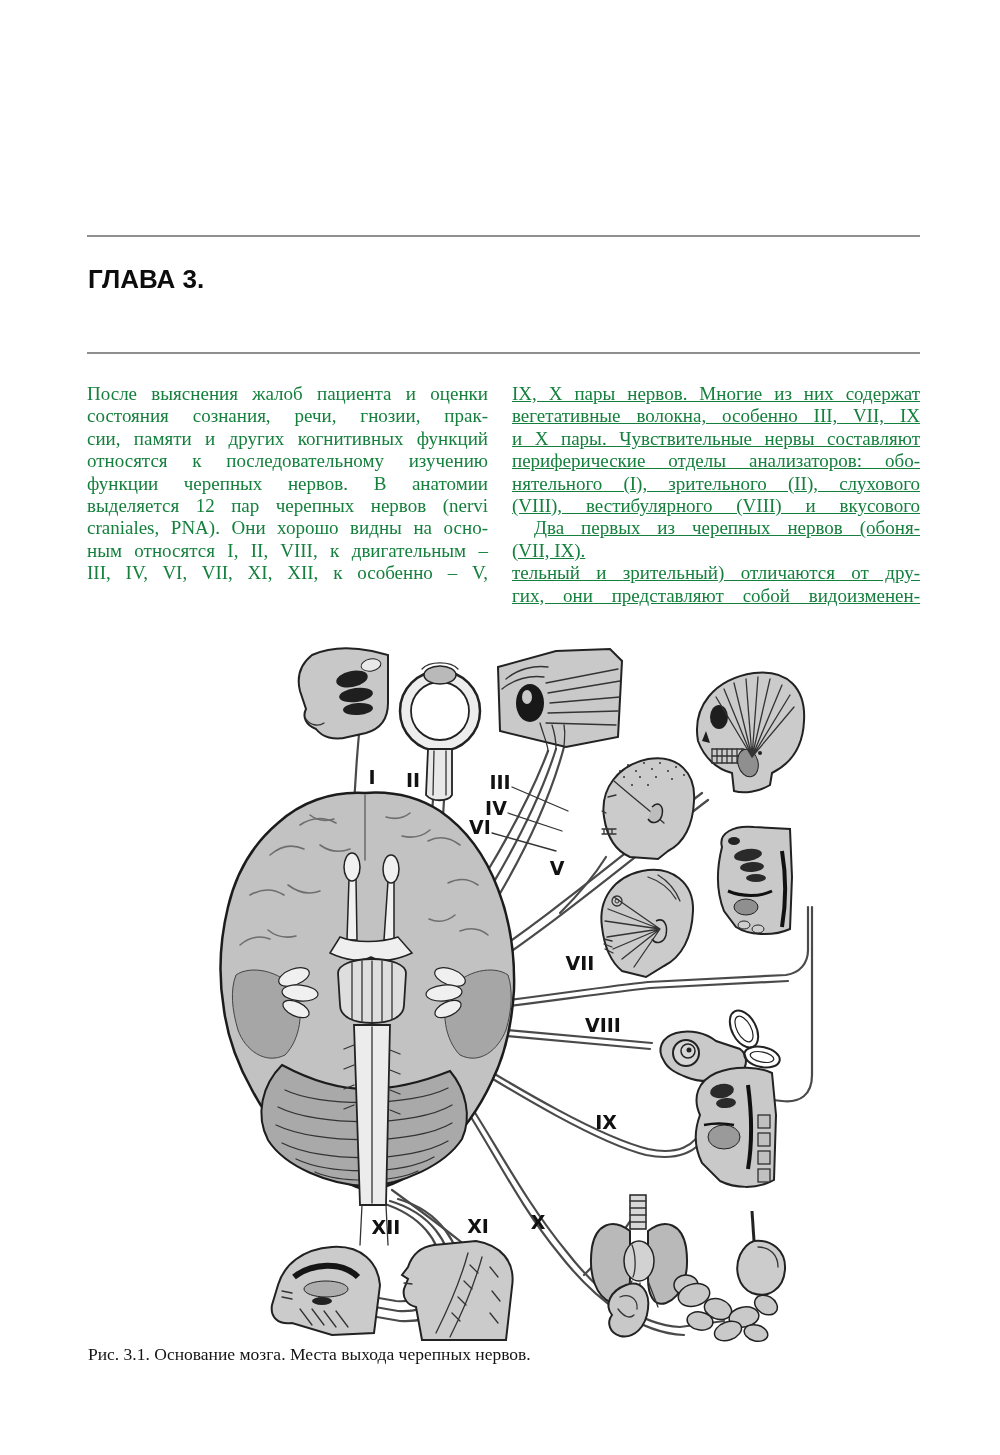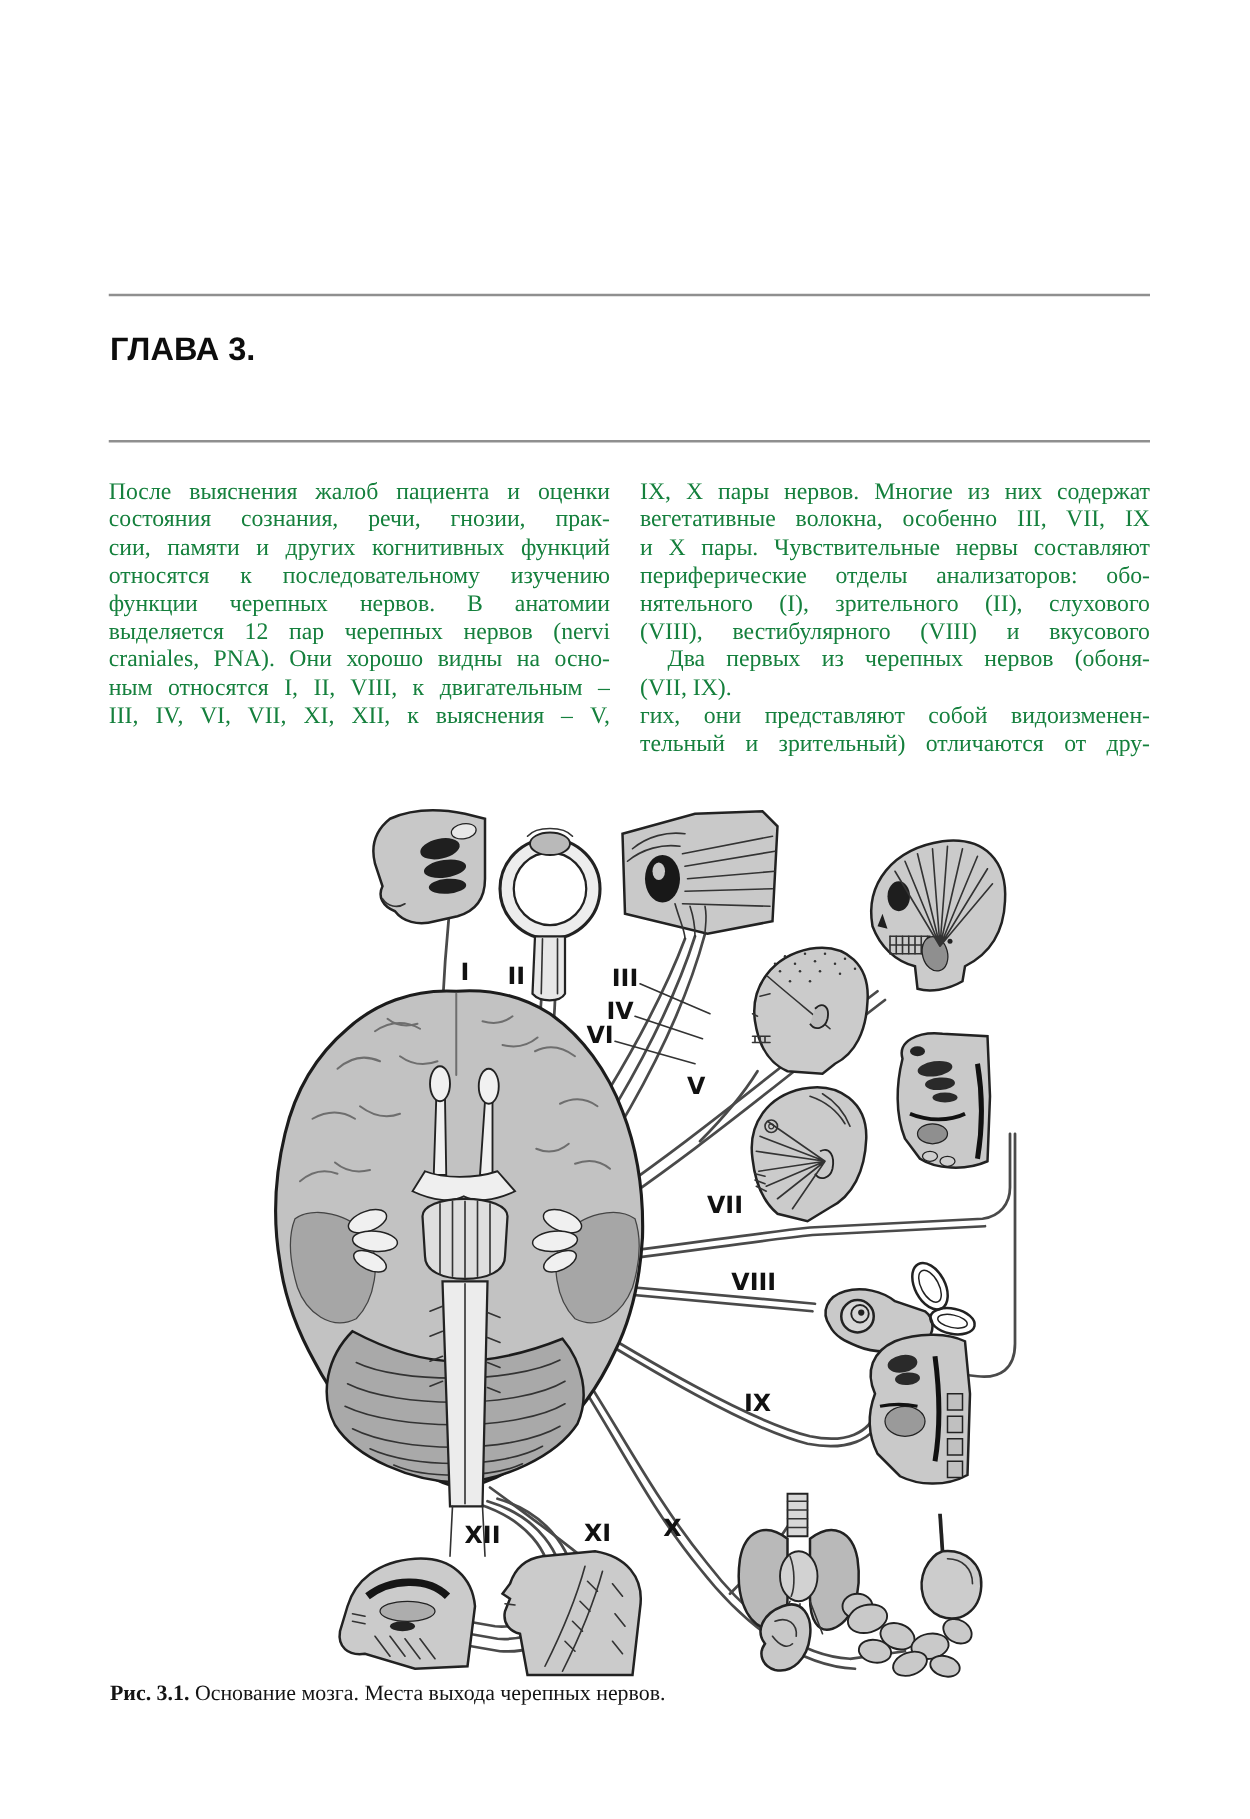--- a/index.html
+++ b/index.html
@@ -10,27 +10,27 @@
   #rule-bottom{top:352px;}
   .chapter-label{position:absolute;left:88px;top:261px;
         font-family:"Liberation Sans",sans-serif;font-weight:700;
         font-size:26px;line-height:37px;color:#0d0d0d;}
   .chapter-title{position:absolute;left:222px;top:261px;width:612px;
         font-family:"Liberation Sans",sans-serif;font-weight:700;
         font-size:26px;line-height:37px;color:#0d0d0d;}
   .chapter-title .l2{text-align:center;}
   .col{position:absolute;top:383px;font-size:19px;line-height:22.4px;color:#15803d;}
   #col-left{left:87px;width:401px;}
-  #col-right{left:512px;width:408px;}
+  #col-right{left:512px;width:408px;text-decoration:underline;}
   .tline{text-align:justify;text-align-last:justify;white-space:normal;}
   .tline.noj{text-align-last:left;}
   .tline.ind{text-indent:22px;}
   .figure-wrap{position:absolute;left:0;top:645px;width:1000px;height:700px;}
   .caption{position:absolute;left:88px;top:1344px;font-size:17.5px;color:#141414;}
-  .caption .cap-label{font-weight:700;}
+  .caption .cap-label{font-weight:400;}
   svg text.nerve-num{font-family:"DejaVu Sans",sans-serif;font-size:19px;
         font-weight:600;fill:#111;}
   .organ{stroke:#222;stroke-width:2;}
   .nerve{fill:none;stroke:#4a4a4a;stroke-width:2.2;stroke-linecap:round;}
   .nerve-thin{fill:none;stroke:#333;stroke-width:1.3;stroke-linecap:round;}
   .detail{fill:none;stroke:#333;stroke-width:1.3;stroke-linecap:round;}
   .gyrus{fill:none;stroke:#6e6e6e;stroke-width:1.6;stroke-linecap:round;}
 </style>
 </head>
 <body>
@@ -43,34 +43,34 @@
 
   <div class="col" id="col-left">
     <div class="tline">После выяснения жалоб пациента и оценки</div>
     <div class="tline">состояния сознания, речи, гнозии, прак-</div>
     <div class="tline">сии, памяти и других когнитивных функций</div>
     <div class="tline">относятся к последовательному изучению</div>
     <div class="tline">функции черепных нервов. В анатомии</div>
     <div class="tline">выделяется 12 пар черепных нервов (nervi</div>
     <div class="tline">craniales, PNA). Они хорошо видны на осно-</div>
     <div class="tline">ным относятся I, II, VIII, к двигательным –</div>
-    <div class="tline">III, IV, VI, VII, XI, XII, к выяснения – V,</div>
+    <div class="tline">III, IV, VI, VII, XI, XII, к особенно – V,</div>
   </div>
 
   <div class="col" id="col-right">
     <div class="tline">IX, X пары нервов. Многие из них содержат</div>
     <div class="tline">вегетативные волокна, особенно III, VII, IX</div>
     <div class="tline">и X пары. Чувствительные нервы составляют</div>
     <div class="tline">периферические отделы анализаторов: обо-</div>
     <div class="tline">нятельного (I), зрительного (II), слухового</div>
     <div class="tline">(VIII), вестибулярного (VIII) и вкусового</div>
     <div class="tline ind">Два первых из черепных нервов (обоня-</div>
     <div class="tline noj">(VII, IX).</div>
+    <div class="tline">тельный и зрительный) отличаются от дру-</div>
     <div class="tline">гих, они представляют собой видоизменен-</div>
-    <div class="tline">тельный и зрительный) отличаются от дру-</div>
   </div>
 
   <div class="figure-wrap">
   <svg width="1000" height="700" viewBox="0 0 1000 700">
 
     <g>
       <path class="nerve" d="M360,78 C356,120 353,170 352,208"></path>
       <path class="nerve" d="M433,155 C430,205 416,262 399,294"></path>
       <path class="nerve" d="M444,155 C442,210 428,270 408,300"></path>
       <path class="nerve" d="M548,106 C520,180 452,290 416,326"></path>

